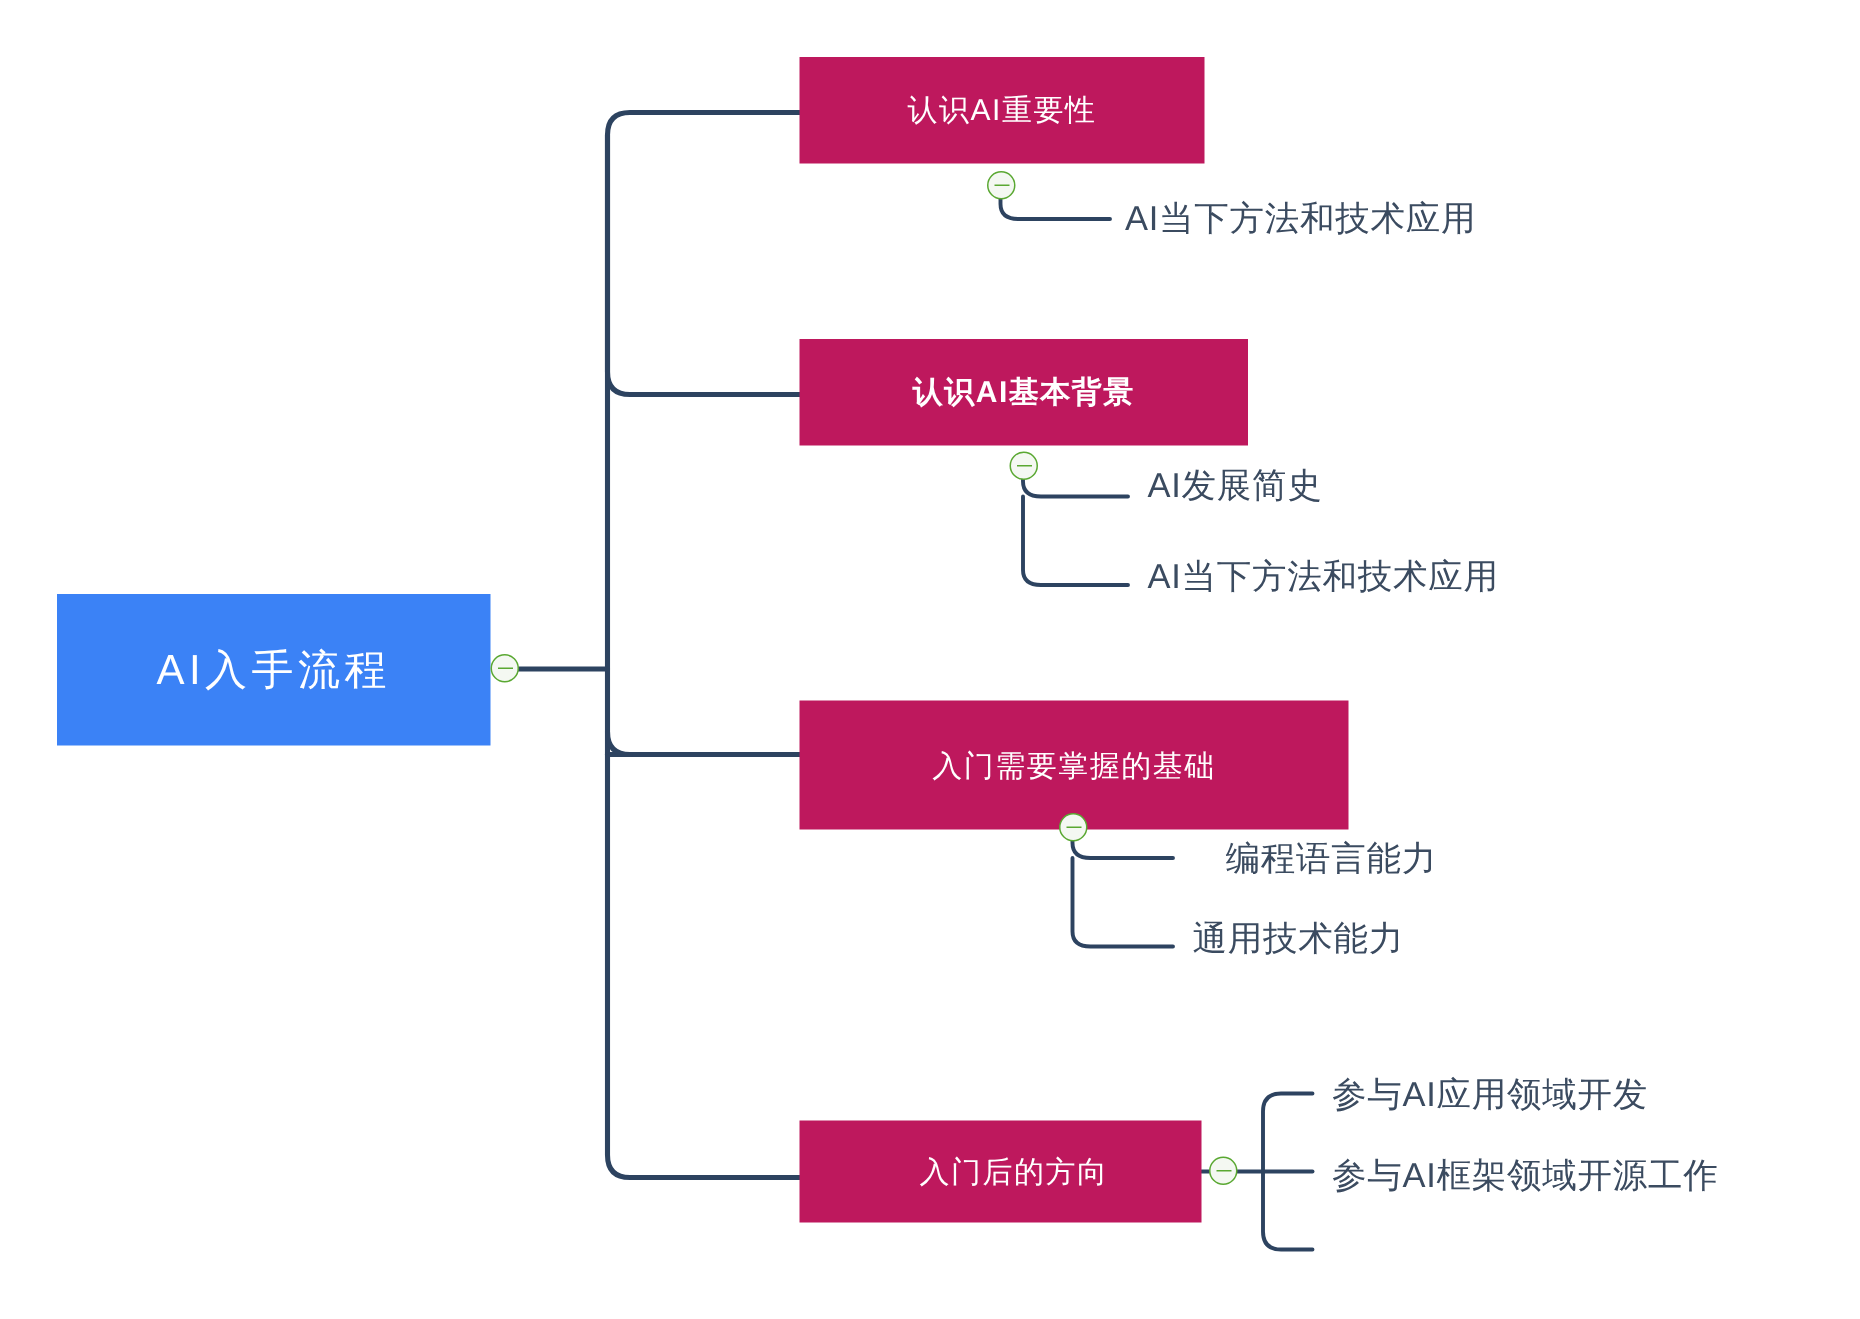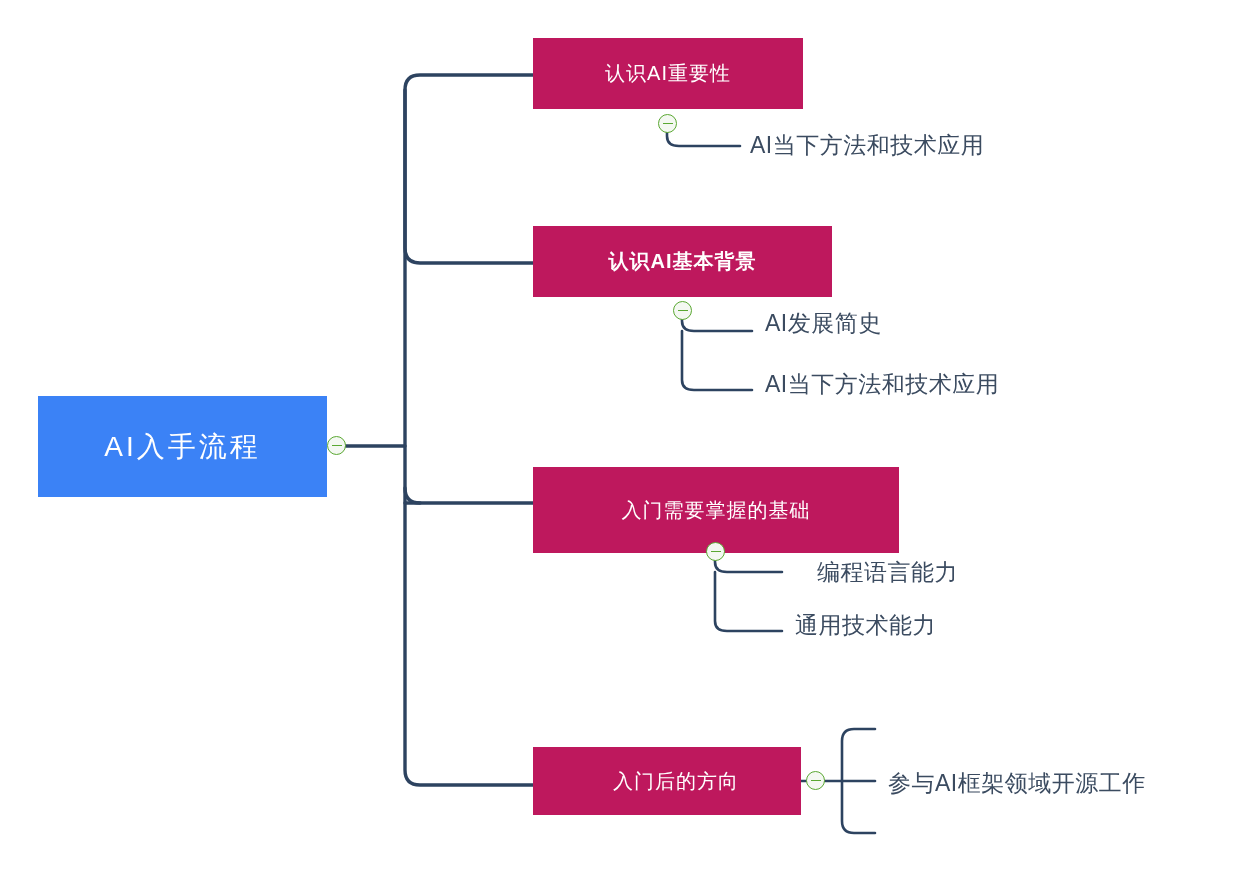--- a/index.html
+++ b/index.html
@@ -152,15 +152,16 @@
     <span>入门需要掌握的基础</span>
   </div>
   <div class="toggle tg-b3"></div>
   <div class="leaf l4">编程语言能力</div>
   <div class="leaf l5">通用技术能力</div>
 
   <div class="node node-branch nb4">
     <span>入门后的方向</span>
   </div>
   <div class="toggle tg-b4"></div>
+  <div class="leaf l6">参与AI应用领域开发</div>
   <div class="leaf l7">参与AI框架领域开源工作</div>
 
 </div>
 
 </body></html>

